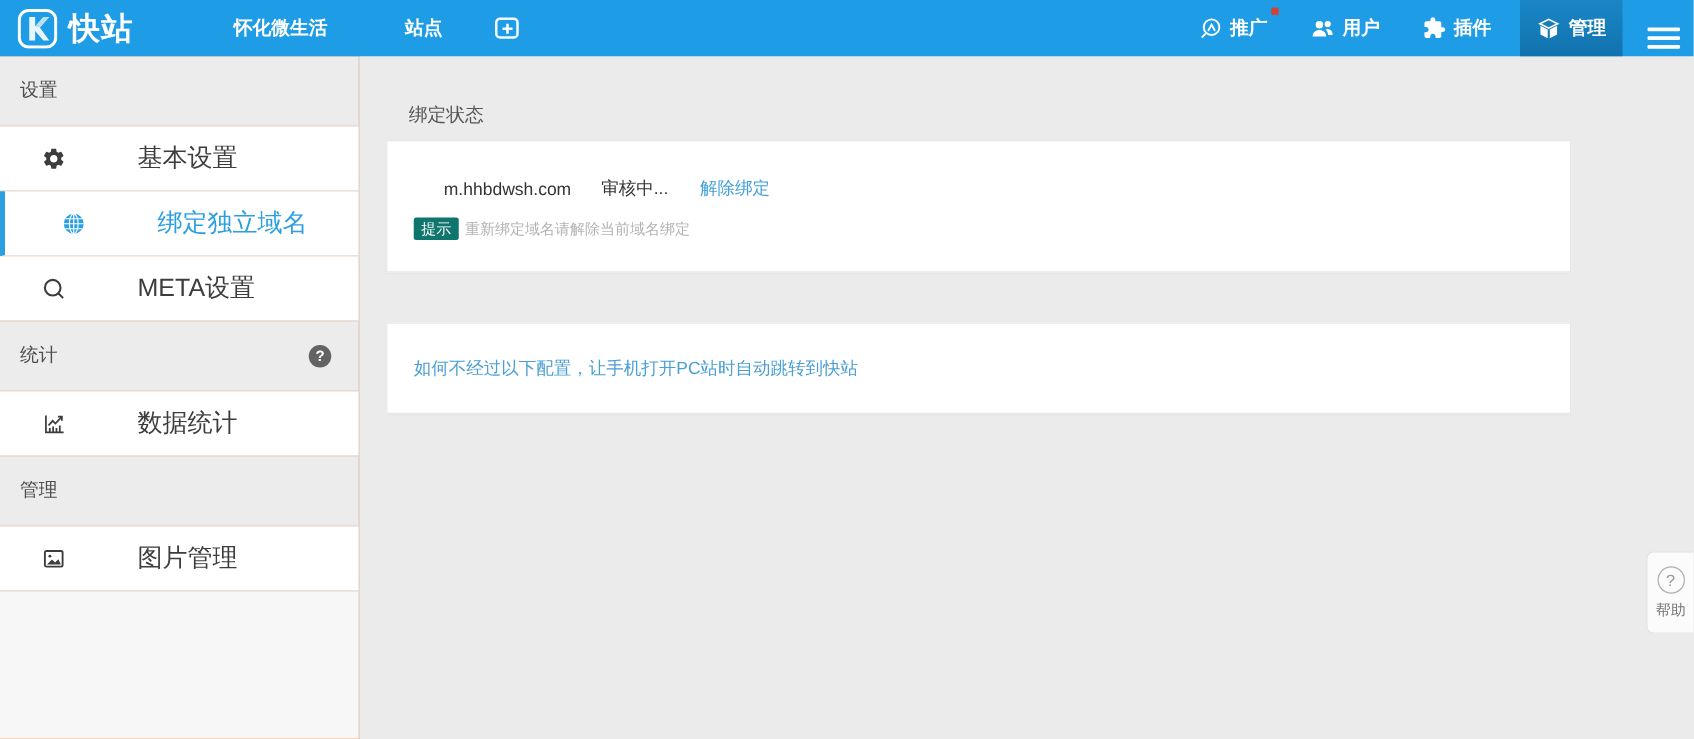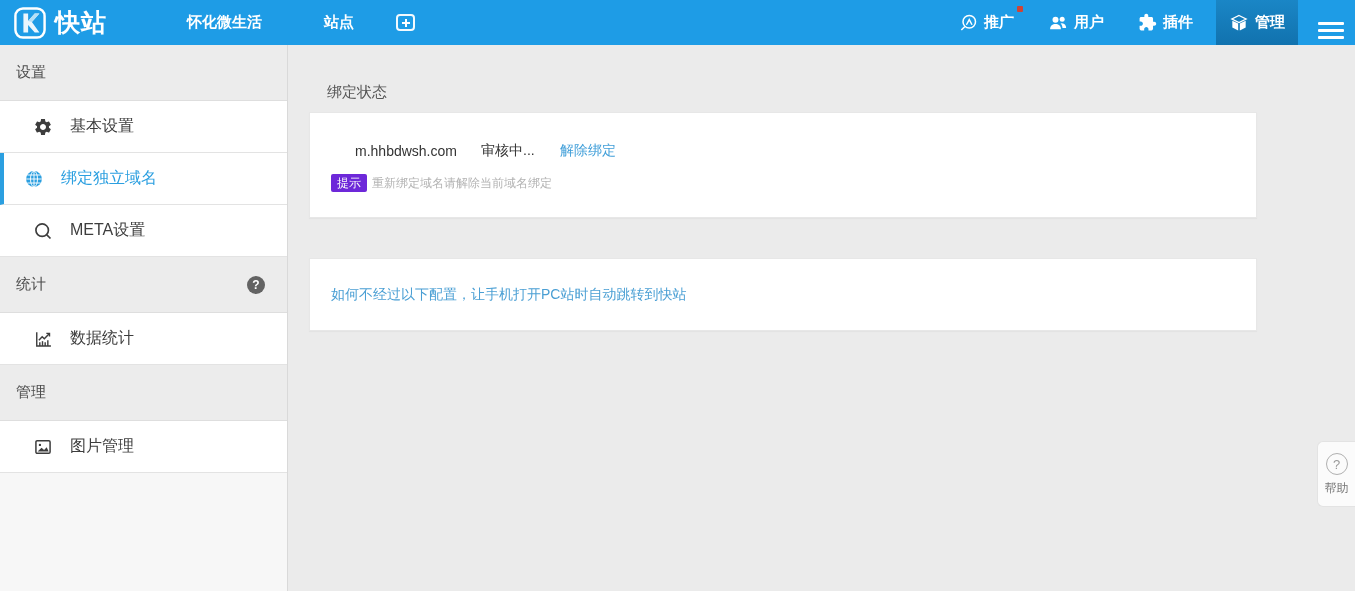--- a/index.html
+++ b/index.html
@@ -43,25 +43,26 @@
     width:288px; background:#f97316; border-right:1px solid #d9d9d9;
     display:flex; flex-direction:column;
   }
   .side-header {
     height:56px; background:#ececec; color:#4d4d4d; font-size:15px;
     display:flex; align-items:center; justify-content:space-between;
     padding:0 22px 0 16px; border-bottom:1px solid #dedede;
   }
   .side-item {
     height:52px; background:#fff; display:flex; align-items:center;
-    padding-left:33px; font-size:16px; color:#3d3d3d; cursor:pointer;
+    padding-left:33px; font-size:20px; color:#3d3d3d; cursor:pointer;
     border-bottom:1px solid #e3e3e3;
+    gap:40px;
   }
   .side-item .ico { width:20px; height:20px; margin-right:17px; display:flex; }
-  .side-item.active { border-left:4px solid #2b9fe0; padding-left:20px; color:#2b9fe0; }
+  .side-item.active { border-left:4px solid #2b9fe0; padding-left:45px; color:#2b9fe0; }
   .side-fill { flex:1; background:#f7f7f7; }
   .help-circle {
     width:18px; height:18px; border-radius:50%; background:#636363; color:#fff;
     font-size:12px; font-weight:bold; display:flex; align-items:center;
     justify-content:center; cursor:pointer;
   }
 
   
   .main { flex:1; background:#ebebeb; padding:38px 0 0 21px; }
   .main-heading { font-size:15px; color:#565656; margin:0 0 10px 18px; }
@@ -69,21 +70,21 @@
     width:948px; background:#fff; border:1px solid #e7e7e7;
     box-shadow:0 1px 1px rgba(0,0,0,.03);
   }
   .card-bind { padding:29px 21px 25px; }
   .bind-row { display:flex; align-items:center; font-size:14px; }
   .bind-domain { width:150px; color:#333;text-align:center; }
   .bind-status { width:79px; color:#333; }
   .unbind-link { color:#419fd9; cursor:pointer; }
   .tip-row { margin-top:14px; display:flex; align-items:center; }
   .tip-badge {
-    background:#6d28d9; color:#fcfcfc; font-size:12px; padding:2px 6px;
+    background:#0f766e; color:#fcfcfc; font-size:12px; padding:2px 6px;
     border-radius:2px; line-height:14px;
   }
   .tip-text { color:#b3b3b3; font-size:12px; margin-left:5px; }
   .card-jump { margin-top:40px; height:73px; display:flex; align-items:center; padding:0 21px; }
   .jump-link { color:#4a9fd4; font-size:14px; cursor:pointer; }
 
   
   .help-widget {
     position:absolute; right:0; top:441px; width:38px; padding:11px 0 9px;
     background:#fbfbfb; border:1px solid #e3e3e3; border-right:none;

